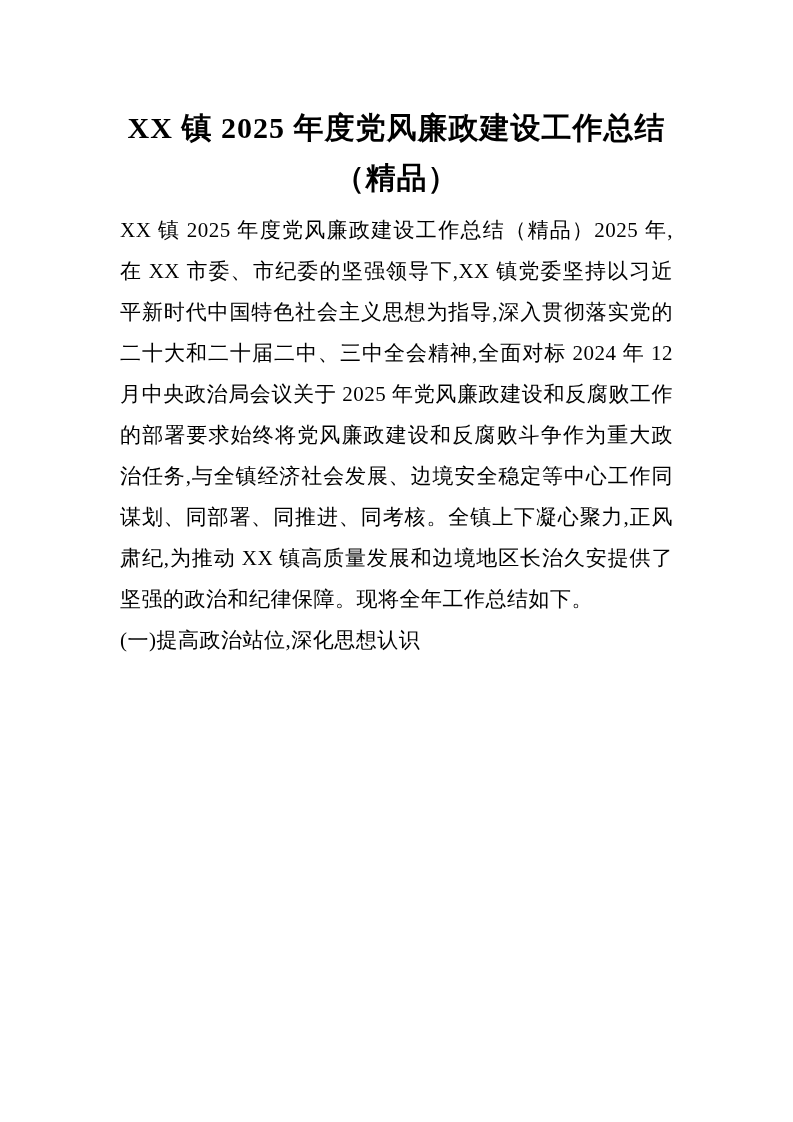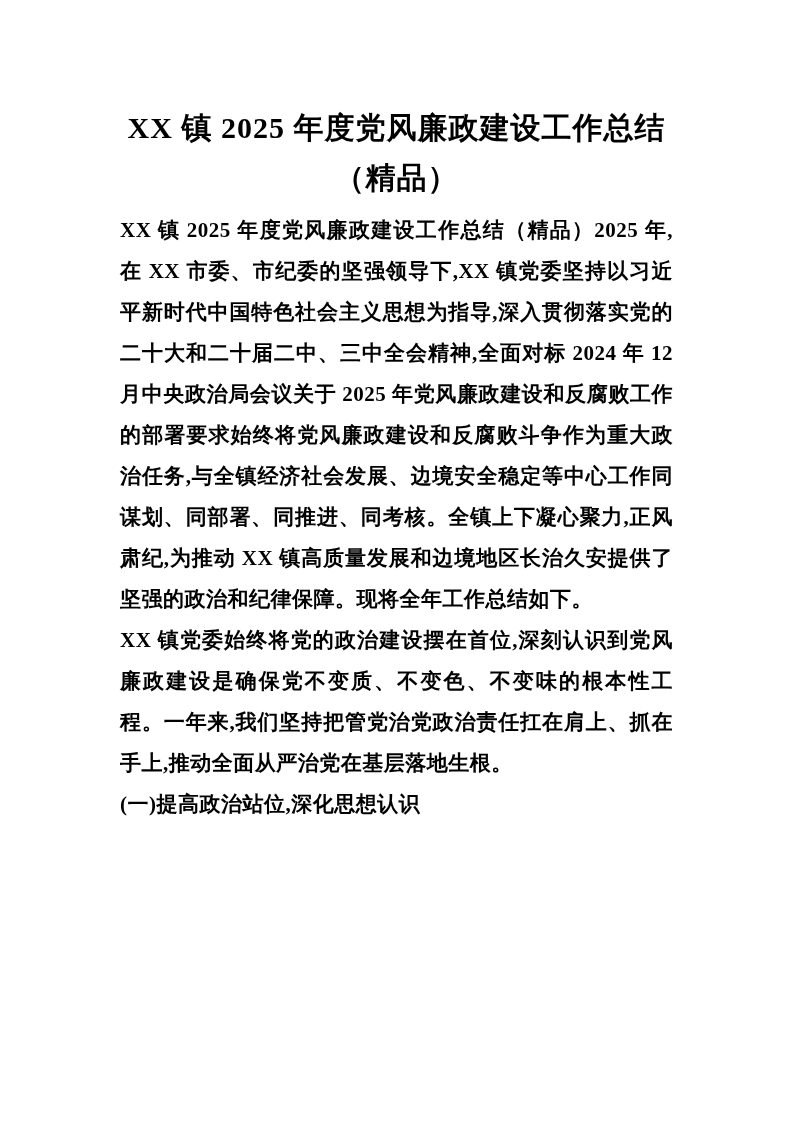--- a/index.html
+++ b/index.html
@@ -25,31 +25,30 @@
     line-height: 50px;
     font-weight: bold;
     text-align: center;
     letter-spacing: 1px;
     font-family: "Liberation Serif", "DejaVu Serif", serif;
   }
   .doc-body p {
     margin: 0;
     font-size: 21px;
     line-height: 41px;
-    font-weight: bold;
+    font-weight: normal;
     text-align: justify;
     text-justify: inter-character;
     word-break: break-all;
     letter-spacing: 0.5px;
   }
 </style>
 </head>
 <body>
 
 <div class="doc-page">
   <h1 class="doc-title">XX 镇 2025 年度党风廉政建设工作总结（精品）</h1>
 
   <div class="doc-body">
     <p>XX 镇 2025 年度党风廉政建设工作总结（精品）2025 年,在 XX 市委、市纪委的坚强领导下,XX 镇党委坚持以习近平新时代中国特色社会主义思想为指导,深入贯彻落实党的二十大和二十届二中、三中全会精神,全面对标 2024 年 12 月中央政治局会议关于 2025 年党风廉政建设和反腐败工作的部署要求始终将党风廉政建设和反腐败斗争作为重大政治任务,与全镇经济社会发展、边境安全稳定等中心工作同谋划、同部署、同推进、同考核。全镇上下凝心聚力,正风肃纪,为推动 XX 镇高质量发展和边境地区长治久安提供了坚强的政治和纪律保障。现将全年工作总结如下。</p>
-    <p>XX 镇党委始终将党的政治建设摆在首位,深刻认识到党风廉政建设是确保党不变质、不变色、不变味的根本性工程。一年来,我们坚持把管党治党政治责任扛在肩上、抓在手上,推动全面从严治党在基层落地生根。</p>
     <p>(一)提高政治站位,深化思想认识</p>
   </div>
 </div>
 
 </body></html>

